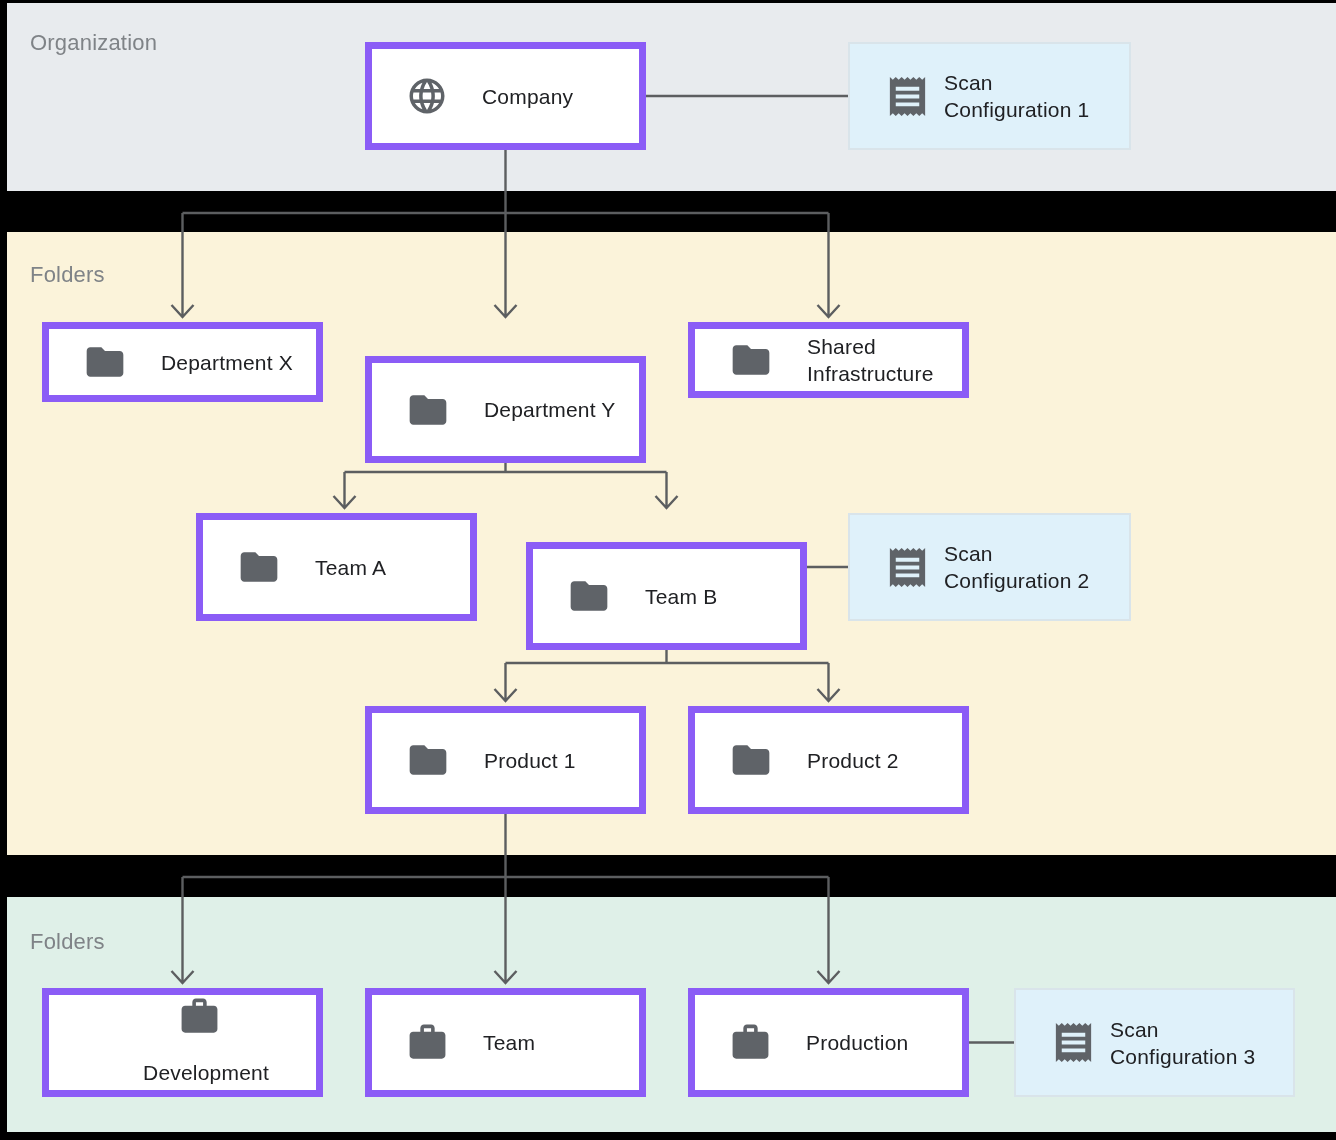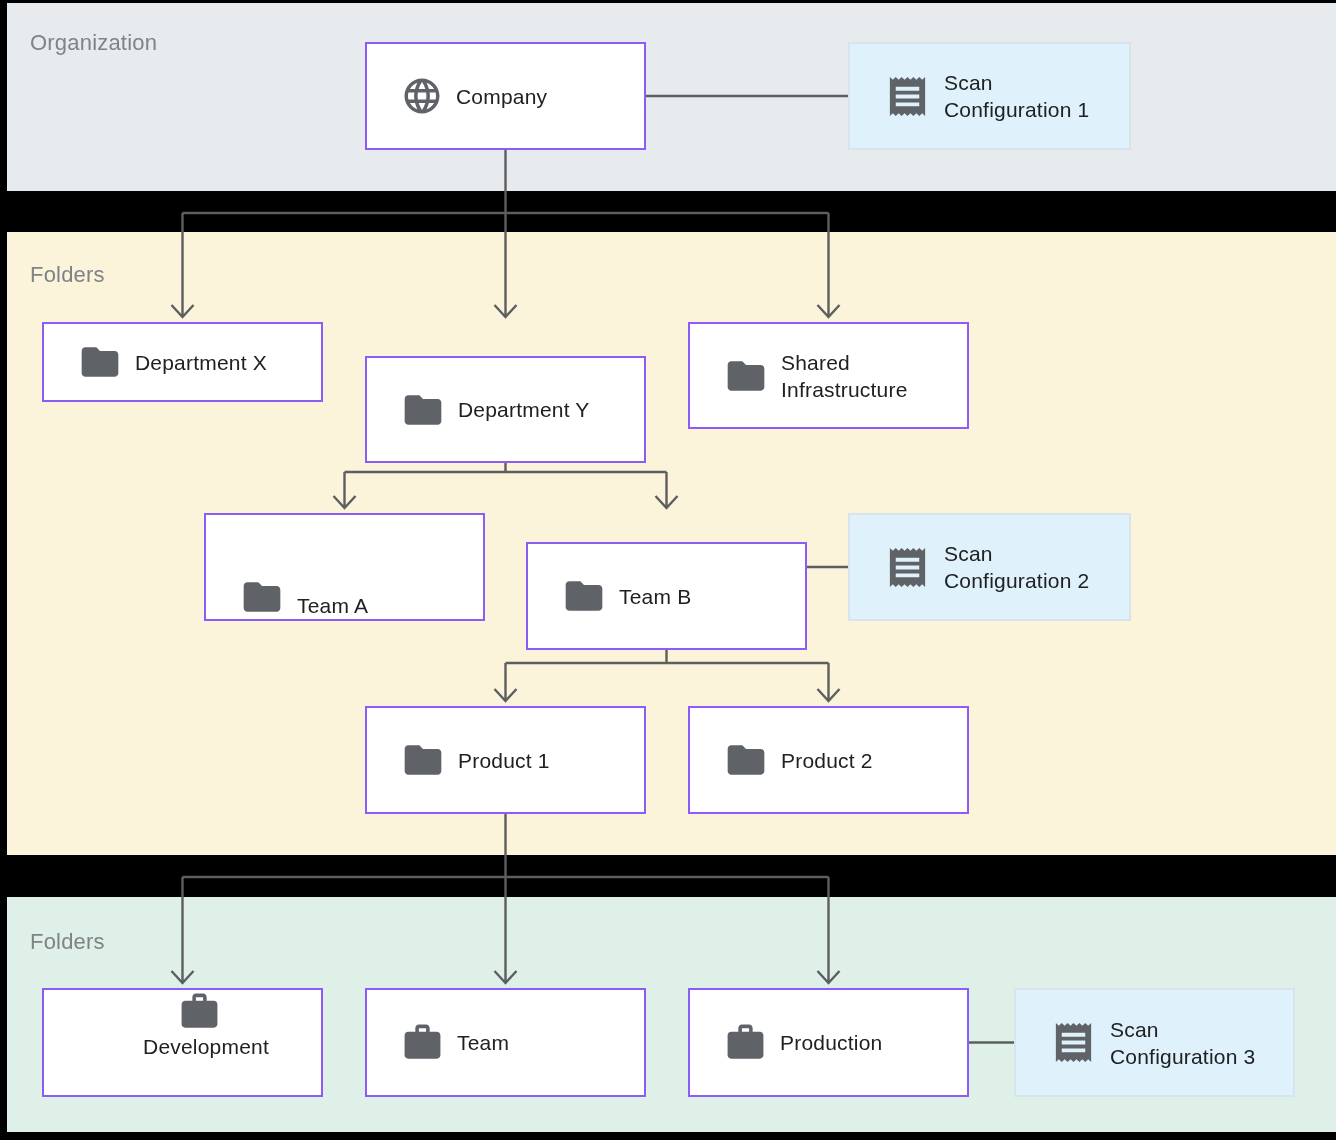--- a/index.html
+++ b/index.html
@@ -26,21 +26,21 @@
     z-index: 2;
   }
   .node {
     position: absolute;
     box-sizing: border-box;
     display: flex;
     align-items: center;
     padding-left: 34px;
     z-index: 3;
   }
-  .node.resource { background: #ffffff; border: 2px solid #8b5cf6; }
+  .node.resource { background: #ffffff; border: 7px solid #8b5cf6; gap: 21px; }
   .node.scan     { background: #dff1fa; border: 2px solid #d9e4ea; }
   .node .icon { flex: 0 0 auto; display: block; }
   .node .label {
     margin-left: 13px;
     font-size: 21px;
     line-height: 27px;
     color: #202124;
     white-space: pre-line;
     letter-spacing: 0.2px;
   }
@@ -88,28 +88,28 @@
           <path d="M10 4H4c-1.1 0-1.99.9-1.99 2L2 18c0 1.1.9 2 2 2h16c1.1 0 2-.9 2-2V8c0-1.1-.9-2-2-2h-8l-2-2z" fill="#5f6368"></path>
         </svg>
         <span class="label">Department X</span>
       </div>
       <div class="node resource" style="left: 365px; top: 322px; width: 281px; height: 107px; margin-top: 34px;">
         <svg class="icon" width="44" height="44" viewBox="0 0 24 24">
           <path d="M10 4H4c-1.1 0-1.99.9-1.99 2L2 18c0 1.1.9 2 2 2h16c1.1 0 2-.9 2-2V8c0-1.1-.9-2-2-2h-8l-2-2z" fill="#5f6368"></path>
         </svg>
         <span class="label">Department Y</span>
       </div>
-      <div class="node resource" style="left: 688px; top: 322px; width: 281px; height: 107px;">
+      <div class="node resource" style="left: 688px; top: 322px; width: 281px; height: 76px;">
         <svg class="icon" width="44" height="44" viewBox="0 0 24 24">
           <path d="M10 4H4c-1.1 0-1.99.9-1.99 2L2 18c0 1.1.9 2 2 2h16c1.1 0 2-.9 2-2V8c0-1.1-.9-2-2-2h-8l-2-2z" fill="#5f6368"></path>
         </svg>
         <span class="label">Shared
 Infrastructure</span>
       </div>
-      <div class="node resource" style="left: 204px; top: 513px; width: 281px; height: 108px; align-items: flex-end;">
+      <div class="node resource" style="left: 196px; top: 513px; width: 281px; height: 108px;">
         <svg class="icon" width="44" height="44" viewBox="0 0 24 24">
           <path d="M10 4H4c-1.1 0-1.99.9-1.99 2L2 18c0 1.1.9 2 2 2h16c1.1 0 2-.9 2-2V8c0-1.1-.9-2-2-2h-8l-2-2z" fill="#5f6368"></path>
         </svg>
         <span class="label">Team A</span>
       </div>
       <div class="node resource" style="left: 526px; top: 513px; width: 281px; height: 108px; margin-top: 29px;">
         <svg class="icon" width="44" height="44" viewBox="0 0 24 24">
           <path d="M10 4H4c-1.1 0-1.99.9-1.99 2L2 18c0 1.1.9 2 2 2h16c1.1 0 2-.9 2-2V8c0-1.1-.9-2-2-2h-8l-2-2z" fill="#5f6368"></path>
         </svg>
         <span class="label">Team B</span>

